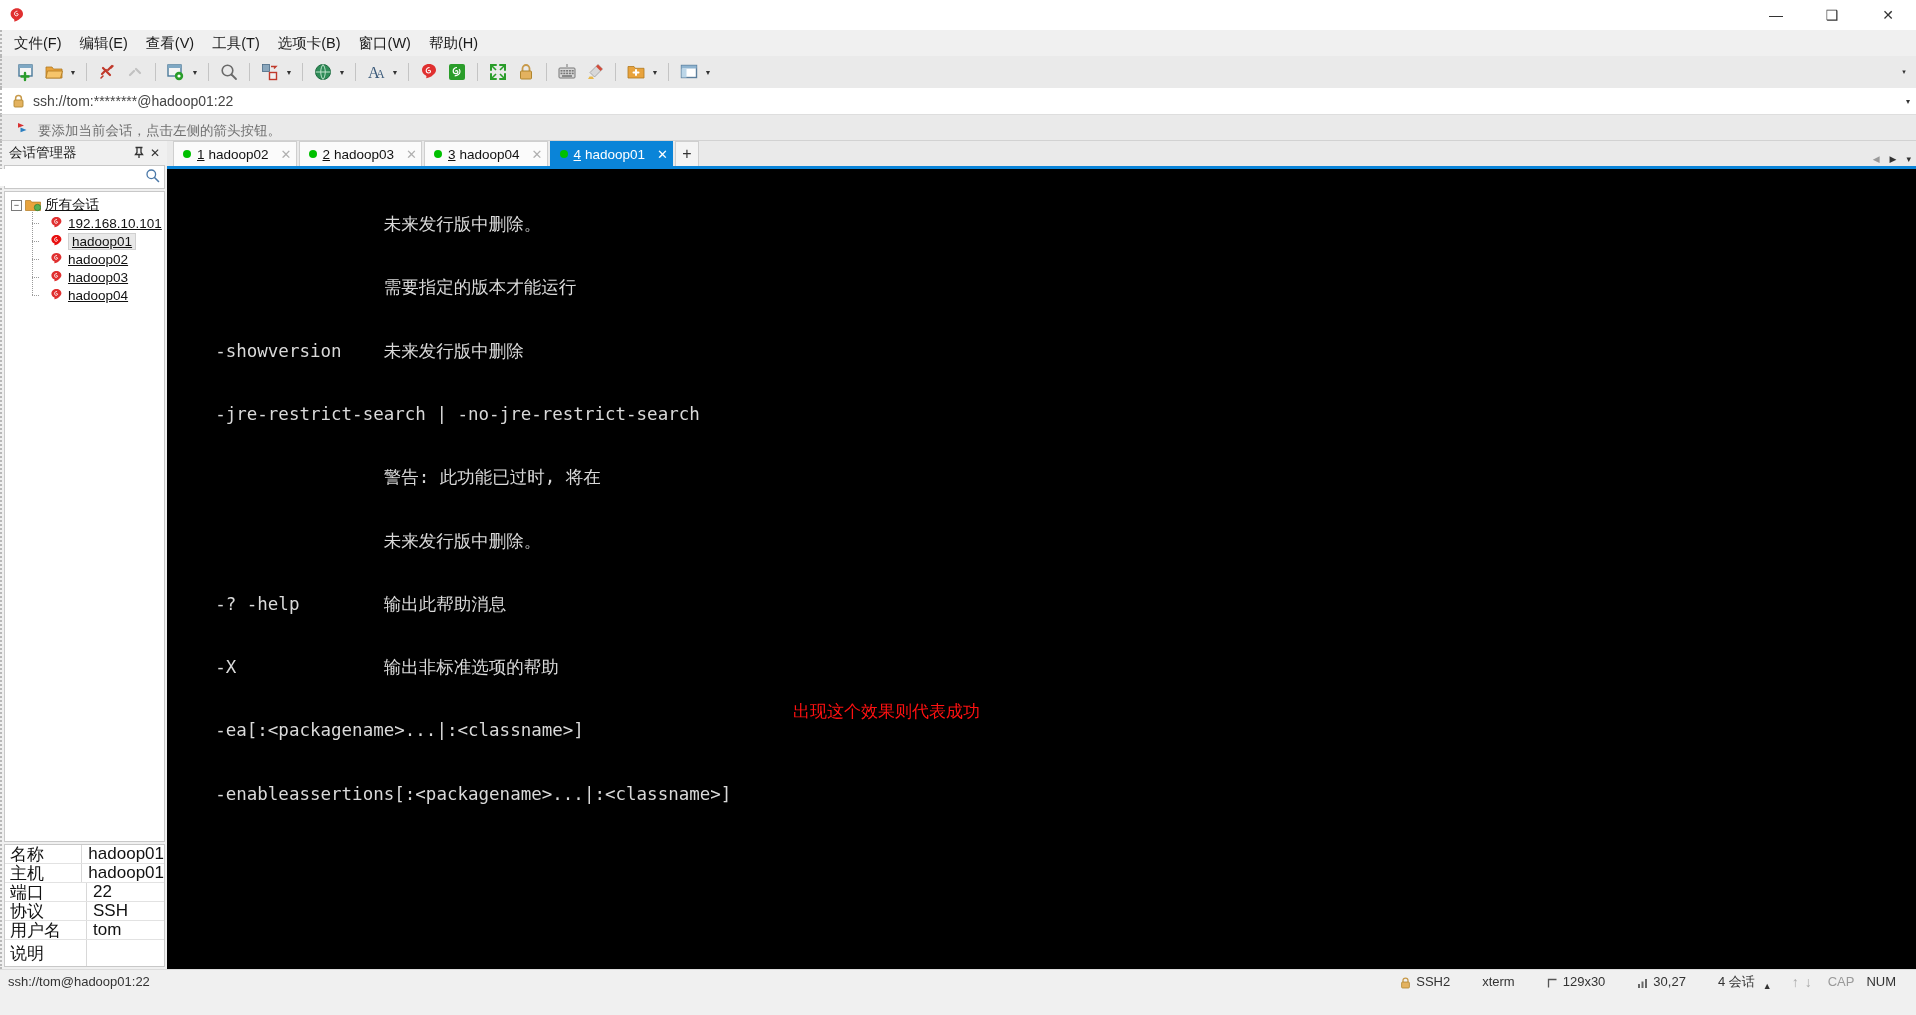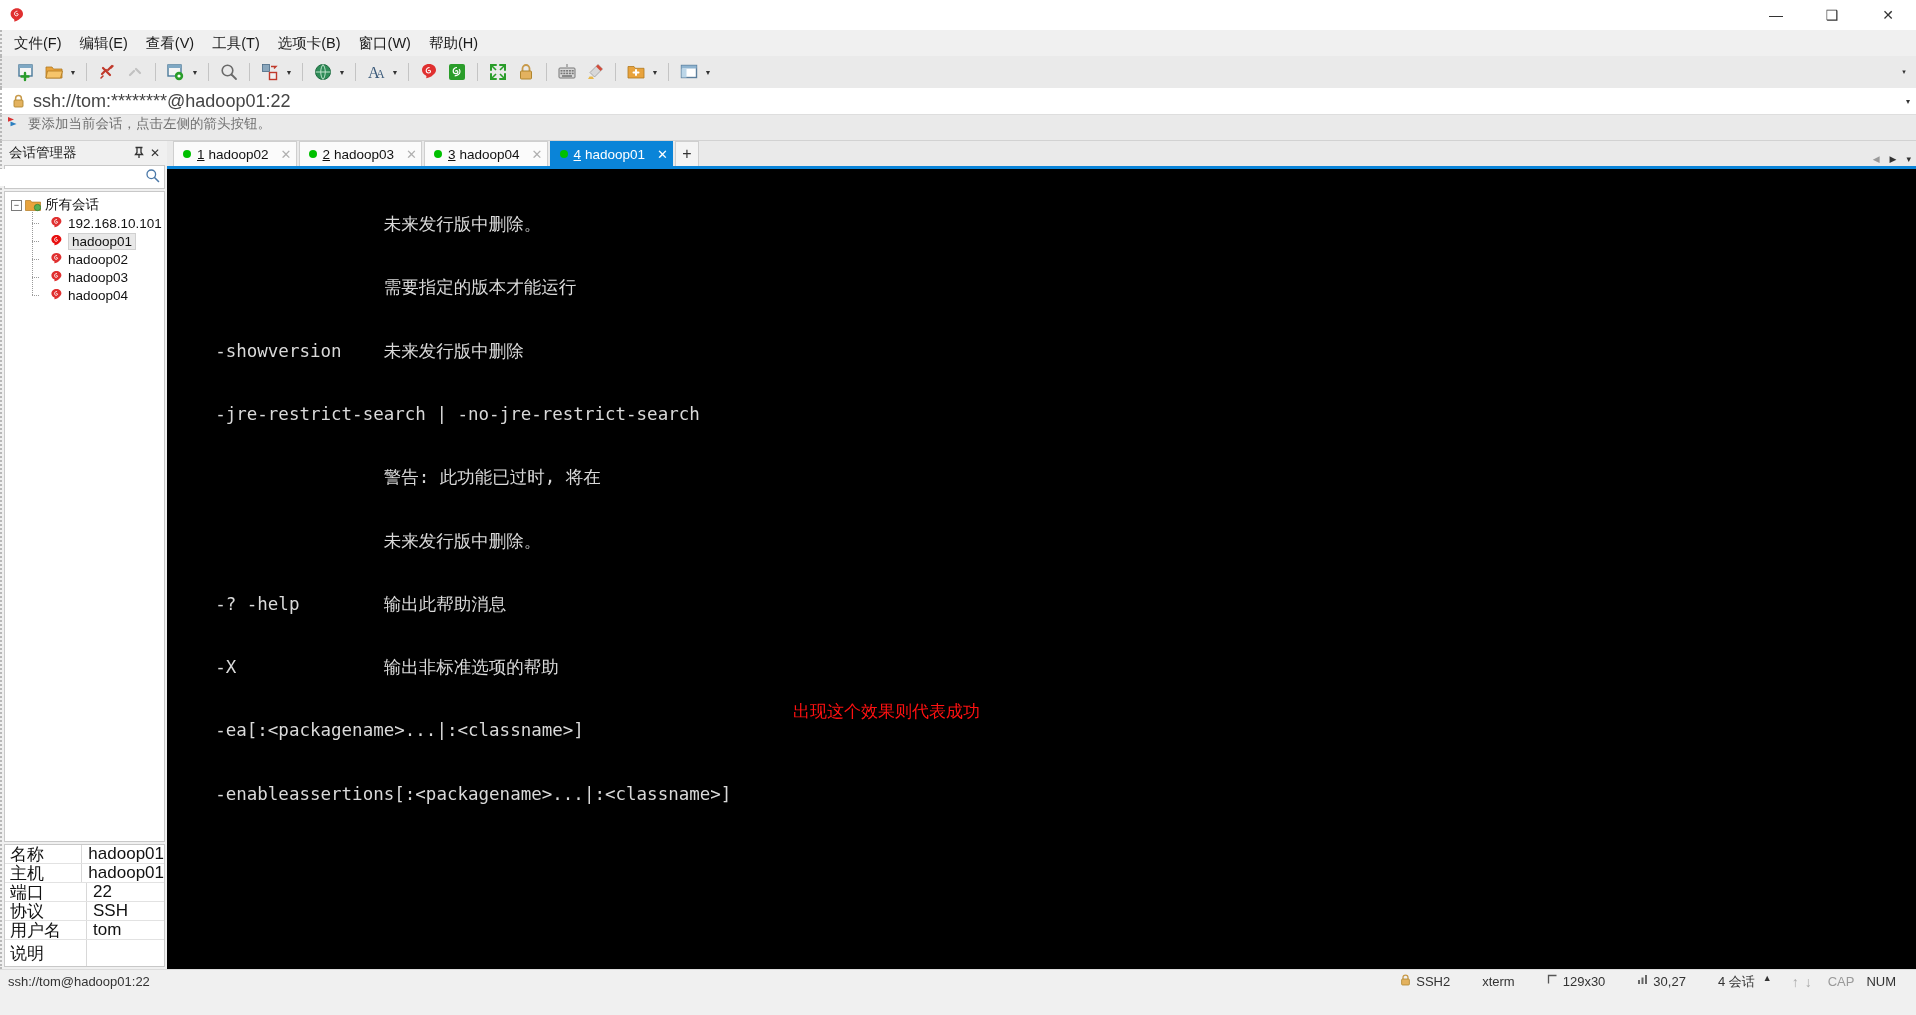--- a/index.html
+++ b/index.html
@@ -83,29 +83,29 @@
   
   .addrbar {
     height: 27px; background: #ffffff;
     display: flex; align-items: center;
     padding-left: 10px;
     border-left: 2px dotted #b8b8b8;
     border-bottom: 1px solid #dedede;
     position: relative;
   }
   .addrbar .lock { margin-right: 8px; display: inline-flex; }
-  .addr-text { font-size: 18px; color: #444; }
+  .addr-text { font-size: 14px; color: #444; }
   .addr-caret {
     position: absolute; right: 6px; top: 0; height: 27px;
     display: flex; align-items: center; font-size: 8px; color: #333;
   }
   .hintbar {
     height: 26px; background: #eaeaea;
-    display: flex; align-items: flex-start;
-    padding-left: 4px;
+    display: flex; align-items: flex-end;
+    padding-left: 14px;
     border-left: 2px dotted #b8b8b8;
     border-bottom: 1px solid #d2d2d2;
     font-family: Liberation Mono, monospace;
   }
   .hint-text { font-size: 13.5px; color: #6f6f6f; margin-left: 8px; }
 
   
   .body {
     display: flex;
     height: 828px;
@@ -172,21 +172,21 @@
   .guide::after {
     content: ""; position: absolute; left: 5px; top: 9px;
     width: 8px; height: 1px;
     background: repeating-linear-gradient(to right,#9a9a9a 0 1px,transparent 1px 2px);
   }
   .guide.last::before { height: 11px; top: -2px; }
   .folder-ico {
     width: 16px; height: 14px; margin-right: 4px;
     display: inline-flex; align-items: center; justify-content: center;
   }
-  .node-label { color: #111; }
+  .node-label { color: #111; text-decoration: underline; }
   .node-label.selected { background: #e8e8e8; border: 1px solid #d0d0d0; padding: 0 3px; }
 
   .sp-props {
     border: 1px solid #c8c8c8;
     border-top: 1px solid #c8c8c8;
     margin: 2px 2px 2px 2px;
     background: #ffffff;
     font-size: 17px;
   }
   .prop-row { display: flex; height: 19px; border-bottom: 1px solid #e2e2e2; }
@@ -275,21 +275,21 @@
   .statusbar {
     height: 24px; background: #f0f0f0;
     display: flex; align-items: center;
     font-size: 13px; color: #333;
     border-top: 1px solid #dcdcdc;
     padding-left: 8px;
   }
   .sb-left { color: #333; }
   .sb-right { margin-left: auto; display: flex; align-items: center; }
   .sb-cell {
-    display: flex; align-items: flex-start;
+    display: flex; align-items: flex-end;
     padding: 0 16px; white-space: nowrap;
   }
   .sb-cell.dim { color: #9a9a9a; }
   .sb-ico { margin-right: 5px; display: inline-flex; }
 </style>
 </head>
 <body>
 
 <div class="titlebar">
   <span class="tb-icon">

